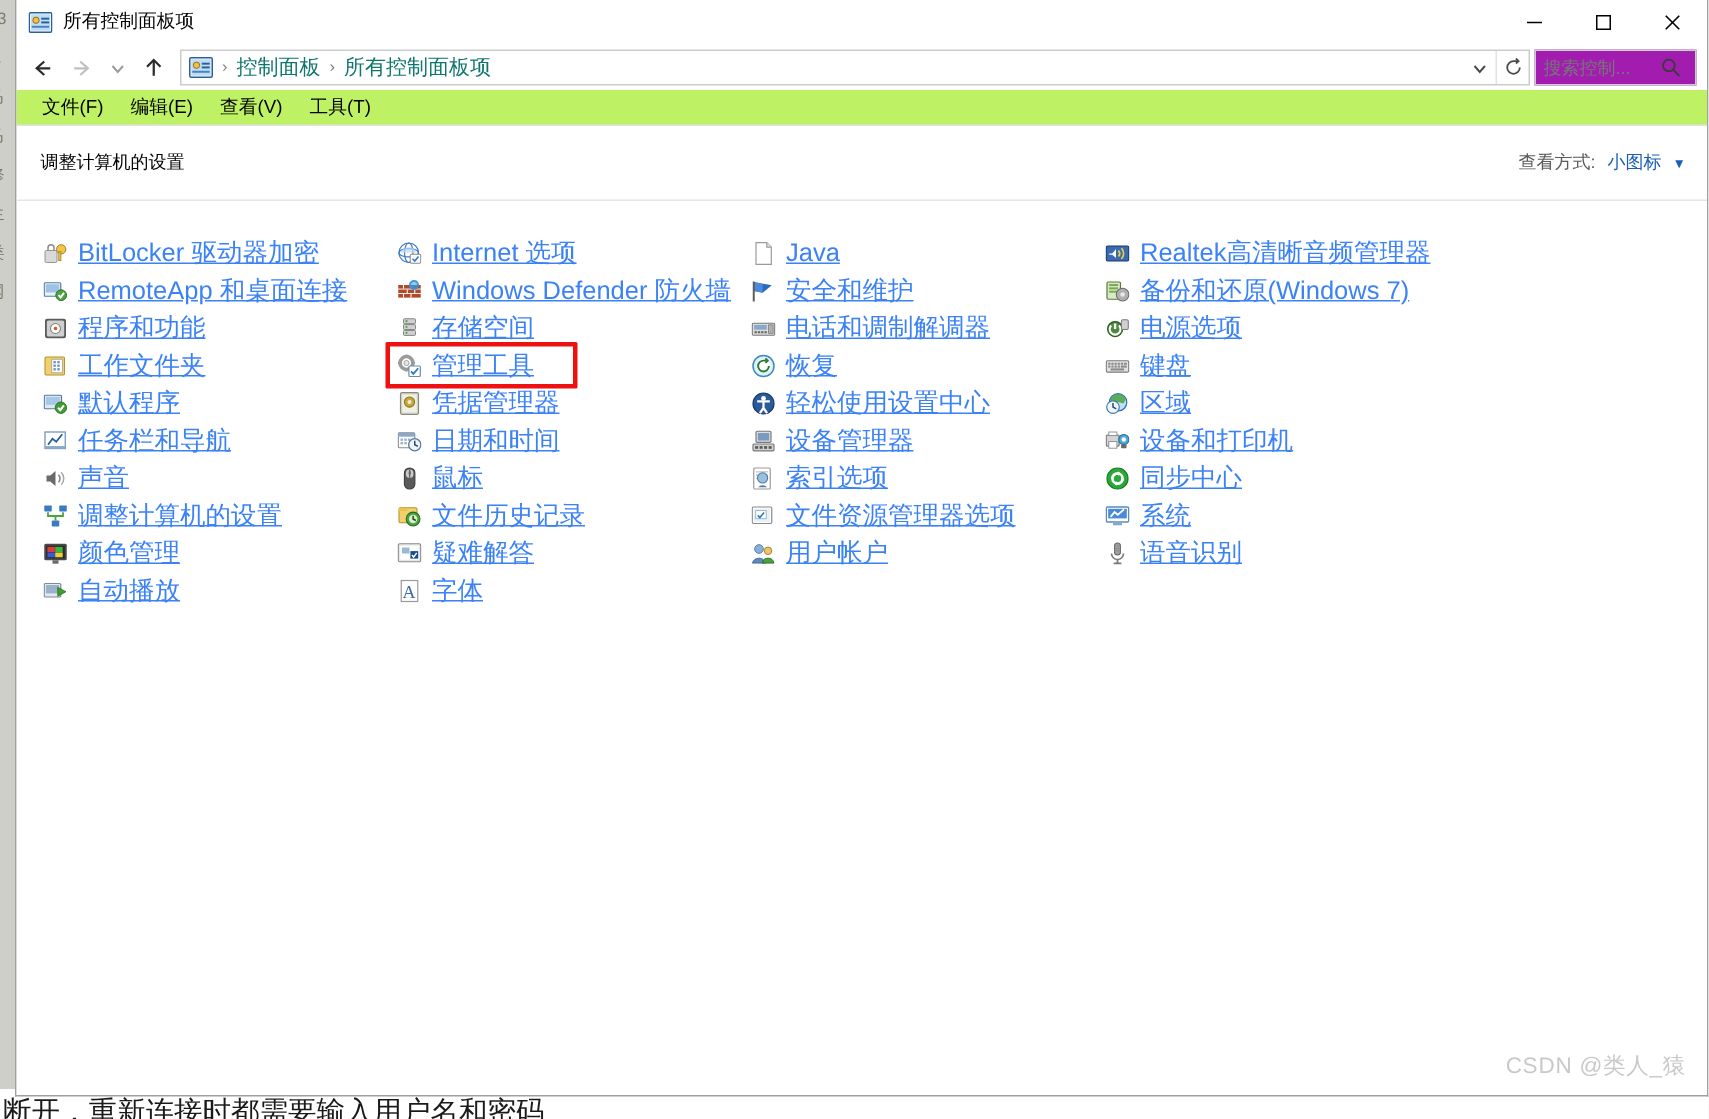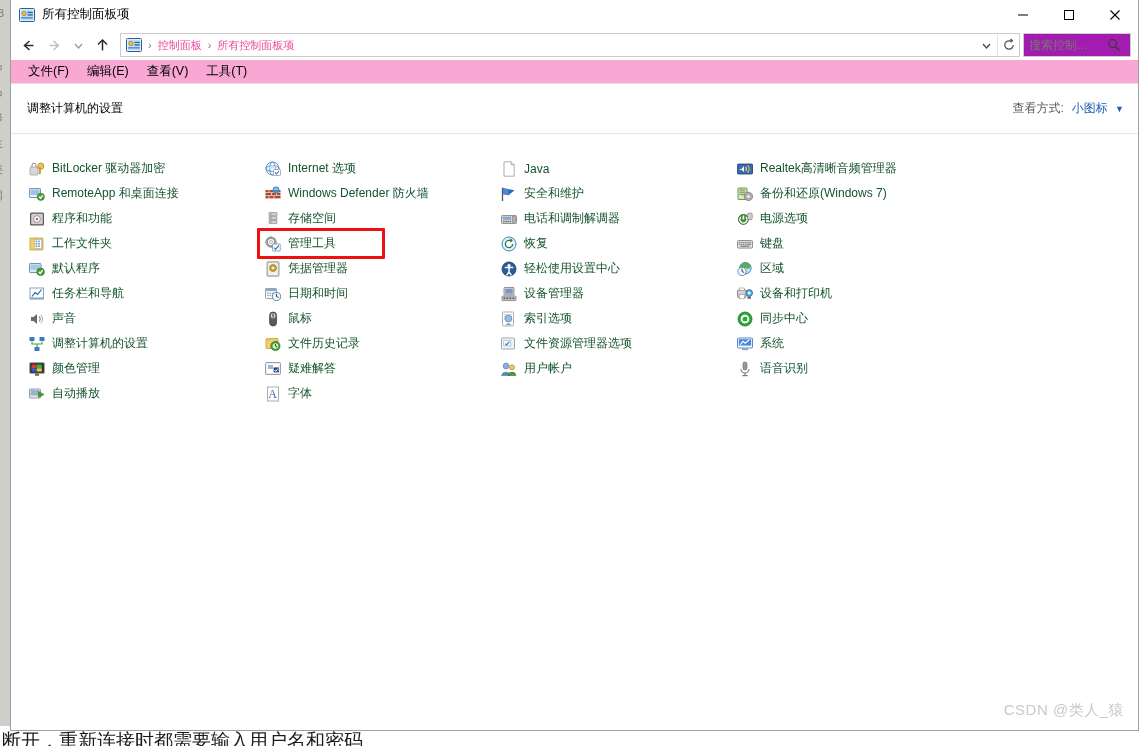--- a/index.html
+++ b/index.html
@@ -111,22 +111,22 @@
     align-items: center;
     margin: 0 3px 0 5px;
     min-width: 0;
   }
   .crumb-icon {
     width: 16px; height: 16px;
     margin: 0 4px 0 5px;
     flex: none;
   }
   .crumb {
-    font-size: 11px;
-    color: #ec4899;
+    font-size: 14px;
+    color: #0f766e;
     padding: 0 4px;
     white-space: nowrap;
     cursor: default;
   }
   .crumb-sep {
     font-size: 11px;
     color: #7a7a7a;
     padding: 0 2px;
     flex: none;
     user-select: none;
@@ -159,21 +159,21 @@
   .search-input::placeholder { color: #767676; }
   .search-icon { width: 20px; display: flex; align-items: center; justify-content: center; flex: none; }
 
   
   .menubar {
     height: 24px;
     display: flex;
     align-items: flex-end;
     flex: none;
     padding-left: 8px;
-    background: #f9a8d4;
+    background: #bef264;
     border-bottom: 1px solid #e2e2e2;
   }
   .menu-item {
     font-size: 12.5px;
     color: #000000;
     padding: 3px 9px;
     cursor: default;
     white-space: nowrap;
   }
 
@@ -238,22 +238,23 @@
     white-space: nowrap;
   }
   .cp-icon {
     width: 16px; height: 16px;
     flex: none;
     margin-right: 7px;
     display: flex; align-items: center; justify-content: center;
   }
   .cp-icon svg { display: block; }
   .cp-label {
-    font-size: 12px;
-    color: #14532d;
+    font-size: 17px;
+    color: #3b82f6;
+    text-decoration: underline;
   }
 
   
   .redbox {
     position: absolute;
     border: 3px solid #ee1111;
     pointer-events: none;
     border-radius: 1px;
   }
 

